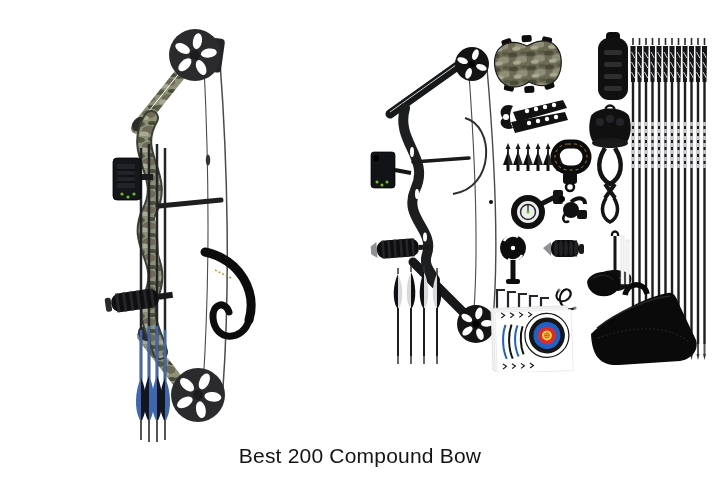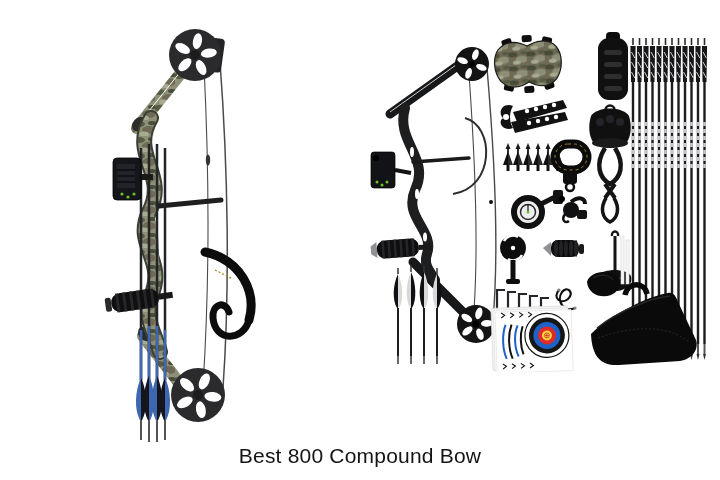--- a/index.html
+++ b/index.html
@@ -458,14 +458,14 @@
     </g>
 
     <g>
       <path d="M260,273 C263,259 280,260 282,272" stroke="#0a0a0a" stroke-width="5.5" fill="none"></path>
       <path d="M226,312 C246,292 284,274 303,271 C308,270 311,274 313,280 L331,318 C334,328 327,337 315,339 L254,343 C238,344 227,337 226,312 Z" class="f-case"></path>
       <path d="M232,306 C254,288 290,275 305,274" stroke="#272727" stroke-width="1.5" fill="none"></path>
       <path d="M233,316 C260,306 300,300 324,320" stroke="#222" stroke-width="1.2" stroke-dasharray="2 2" fill="none"></path>
     </g>
   </svg>
 
-  <div class="caption">Best 800 Compound Bow</div>
+  <div class="caption">Best 200 Compound Bow</div>
 </div>
 
 </body></html>

